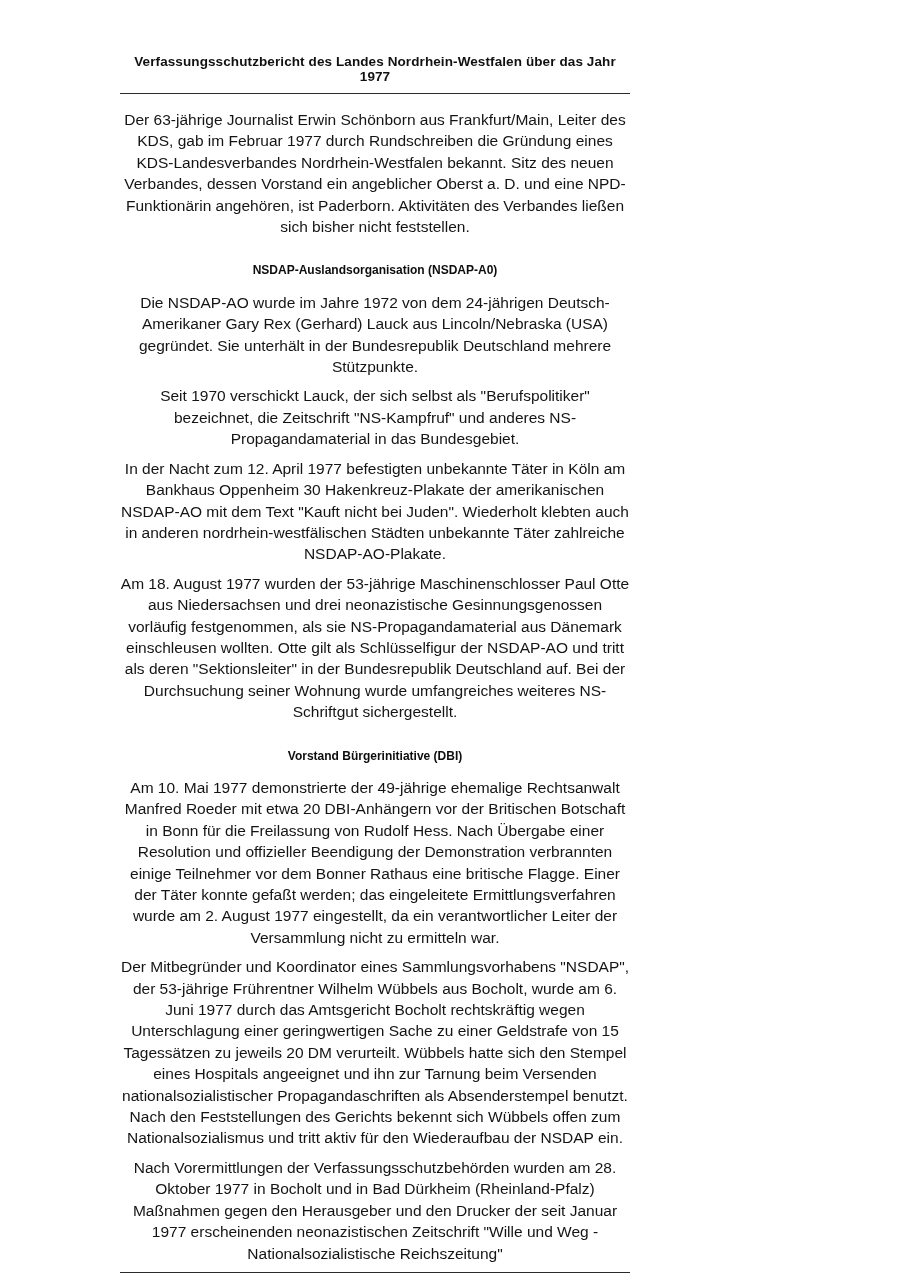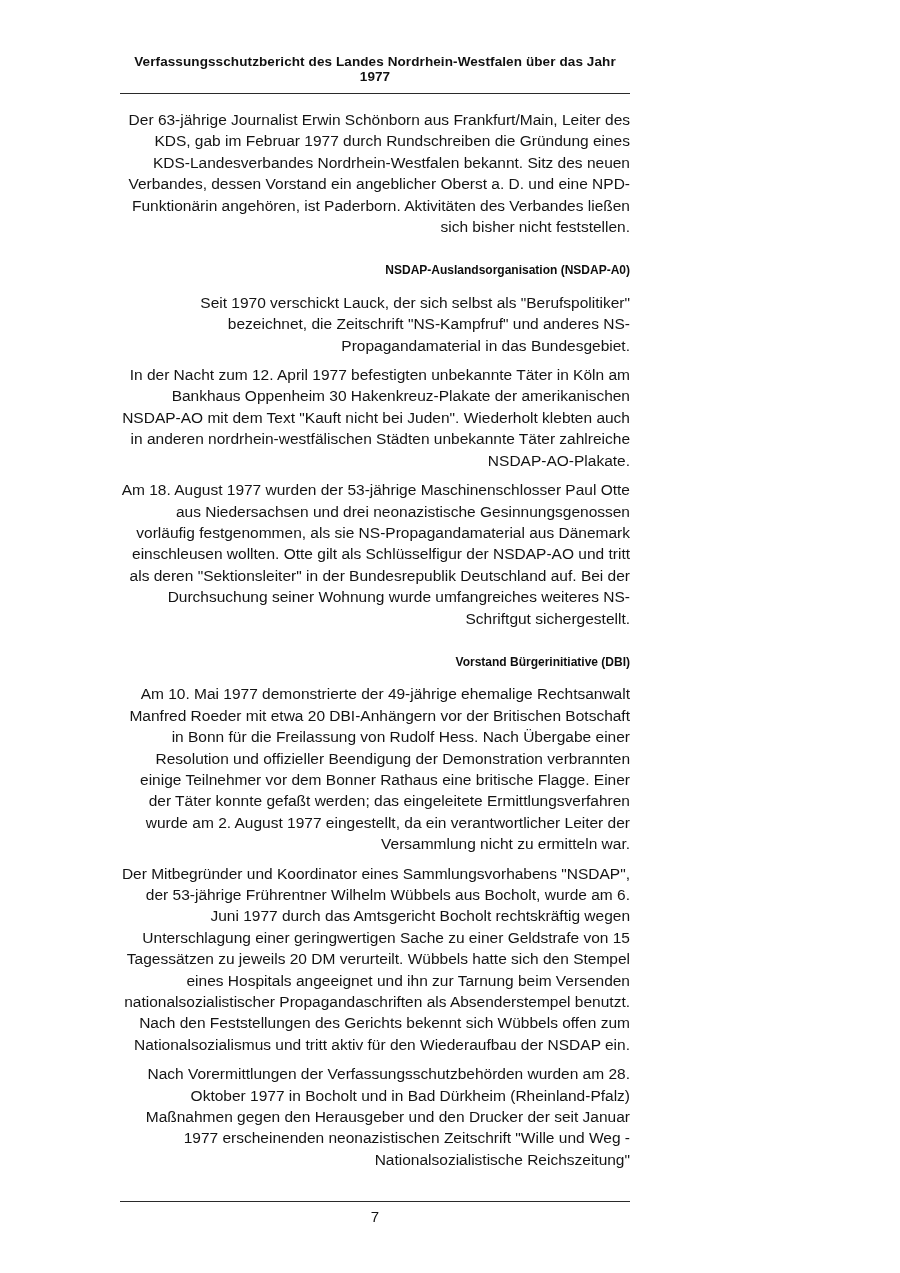--- a/index.html
+++ b/index.html
@@ -35,21 +35,21 @@
   .header-rule {
     border: none;
     border-top: 1.6px solid #2a2a2a;
     margin: 9px 0 0 0;
   }
   .doc-body {
     flex: 1 1 auto;
     padding-top: 15px;
     font-size: 15.5px;
     line-height: 21.4px;
-    text-align: right;
+    text-align: center;
   }
   .doc-body p {
     margin: 0 0 8px 0;
   }
   .doc-body h2 {
     font-size: 12px;
     font-weight: bold;
     margin: 23px 0 10px 0;
     color: #0d0d0d;
   }
@@ -76,20 +76,21 @@
   <header class="doc-header">
     <div class="header-title">Verfassungsschutzbericht des Landes Nordrhein-Westfalen über das Jahr 1977</div>
     <div class="header-rule"></div>
   </header>
 
   <main class="doc-body">
     <p>Der 63-jährige Journalist Erwin Schönborn aus Frankfurt/Main, Leiter des KDS, gab im Februar 1977 durch Rundschreiben die Gründung eines KDS-Landesverbandes Nordrhein-Westfalen bekannt. Sitz des neuen Verbandes, dessen Vorstand ein angeblicher Oberst a. D. und eine NPD-Funktionärin angehören, ist Paderborn. Aktivitäten des Verbandes ließen sich bisher nicht feststellen.</p>
 
     <h2>NSDAP-Auslandsorganisation (NSDAP-A0)</h2>
 
+    <p>Die NSDAP-AO wurde im Jahre 1972 von dem 24-jährigen Deutsch-Amerikaner Gary Rex (Gerhard) Lauck aus Lincoln/Nebraska (USA) gegründet. Sie unterhält in der Bundesrepublik Deutschland mehrere Stützpunkte.</p>
 
     <p>Seit 1970 verschickt Lauck, der sich selbst als "Berufspolitiker" bezeichnet, die Zeitschrift "NS-Kampfruf" und anderes NS-Propagandamaterial in das Bundesgebiet.</p>
 
     <p>In der Nacht zum 12. April 1977 befestigten unbekannte Täter in Köln am Bankhaus Oppenheim 30 Hakenkreuz-Plakate der amerikanischen NSDAP-AO mit dem Text "Kauft nicht bei Juden". Wiederholt klebten auch in anderen nordrhein-westfälischen Städten unbekannte Täter zahlreiche NSDAP-AO-Plakate.</p>
 
     <p>Am 18. August 1977 wurden der 53-jährige Maschinenschlosser Paul Otte aus Niedersachsen und drei neonazistische Gesinnungsgenossen vorläufig festgenommen, als sie NS-Propagandamaterial aus Dänemark einschleusen wollten. Otte gilt als Schlüsselfigur der NSDAP-AO und tritt als deren "Sektionsleiter" in der Bundesrepublik Deutschland auf. Bei der Durchsuchung seiner Wohnung wurde umfangreiches weiteres NS-Schriftgut sichergestellt.</p>
 
     <h2>Vorstand Bürgerinitiative (DBI)</h2>
 
     <p>Am 10. Mai 1977 demonstrierte der 49-jährige ehemalige Rechtsanwalt Manfred Roeder mit etwa 20 DBI-Anhängern vor der Britischen Botschaft in Bonn für die Freilassung von Rudolf Hess. Nach Übergabe einer Resolution und offizieller Beendigung der Demonstration verbrannten einige Teilnehmer vor dem Bonner Rathaus eine britische Flagge. Einer der Täter konnte gefaßt werden; das eingeleitete Ermittlungsverfahren wurde am 2. August 1977 eingestellt, da ein verantwortlicher Leiter der Versammlung nicht zu ermitteln war.</p>

